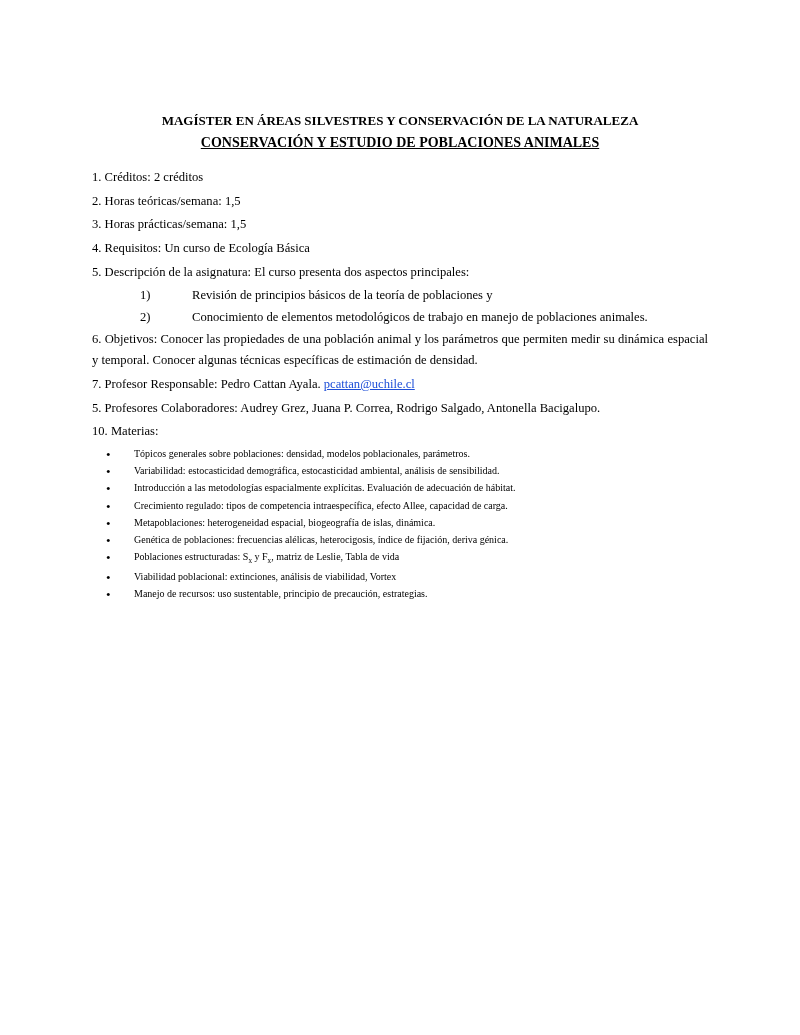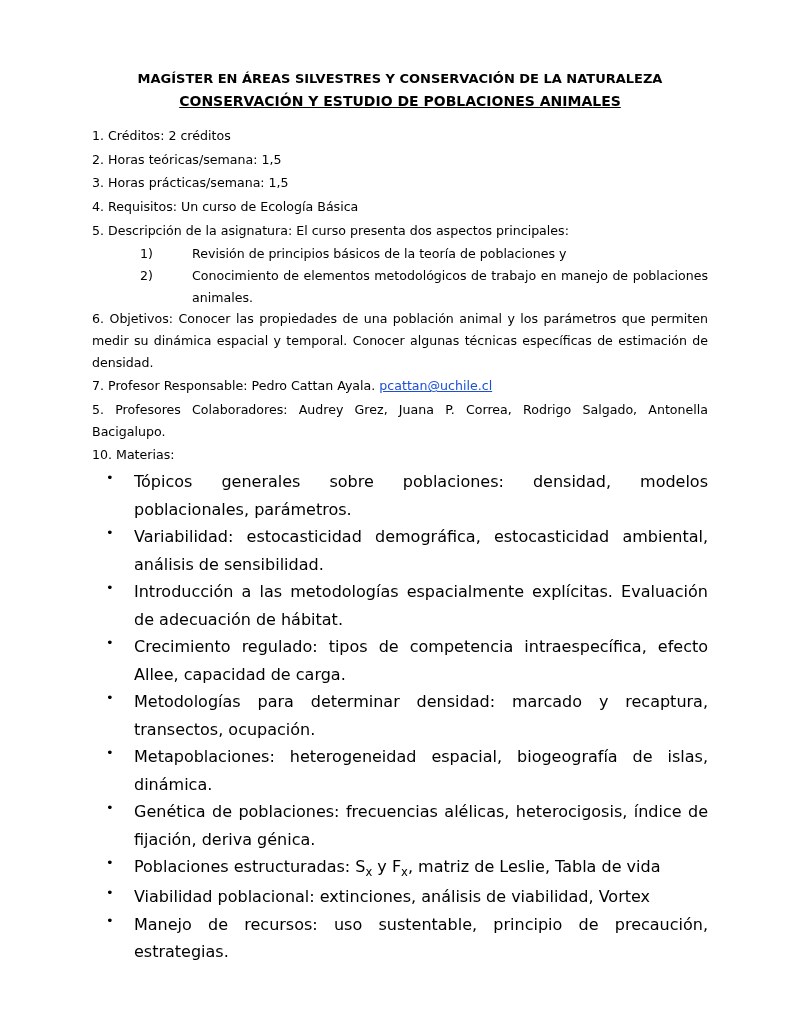--- a/index.html
+++ b/index.html
@@ -10,22 +10,23 @@
     width: 800px;
     height: 1035px;
     background: #ffffff;
     font-family: "DejaVu Sans", sans-serif;
     color: #000000;
   }
   .page {
     box-sizing: border-box;
     width: 800px;
     height: 1035px;
-    padding: 70px 92px 40px 92px;
+    padding: 112px 92px 40px 92px;
     position: relative;
+    font-family: Liberation Serif, serif;
   }
   .title-block {
     text-align: center;
     margin-bottom: 14px;
   }
   .title-line1 {
     font-size: 13.0px;
     font-weight: bold;
     line-height: 1.45;
     letter-spacing: 0.0px;
@@ -72,21 +73,21 @@
     color: #1d4ed8;
     text-decoration: underline;
   }
   .bullets {
     list-style: none;
     margin: 0;
     padding: 0;
   }
   .bullet {
     position: relative;
-    font-size: 16px;
+    font-size: 10px;
     line-height: 1.72;
     padding-left: 34px;
     margin-left: 8px;
     text-align: justify;
     margin-bottom: 0px;
   }
   .bullet::before {
     content: "\2022";
     position: absolute;
     left: 6px;
@@ -132,21 +133,20 @@
   <p class="para">5. Profesores Colaboradores: Audrey Grez, Juana P. Correa, Rodrigo Salgado, Antonella Bacigalupo.</p>
 
 
   <p class="para nojust">10. Materias:</p>
 
   <ul class="bullets">
     <li class="bullet">Tópicos generales sobre poblaciones: densidad, modelos poblacionales, parámetros.</li>
     <li class="bullet">Variabilidad: estocasticidad demográfica, estocasticidad ambiental, análisis de sensibilidad.</li>
     <li class="bullet">Introducción a las metodologías espacialmente explícitas. Evaluación de adecuación de hábitat.</li>
     <li class="bullet">Crecimiento regulado: tipos de competencia intraespecífica, efecto Allee, capacidad de carga.</li>
-    <li class="bullet">Metodologías para determinar densidad: marcado y recaptura, transectos, ocupación.</li>
     <li class="bullet">Metapoblaciones: heterogeneidad espacial, biogeografía de islas, dinámica.</li>
     <li class="bullet">Genética de poblaciones: frecuencias alélicas, heterocigosis, índice de fijación, deriva génica.</li>
     <li class="bullet"><span>Poblaciones estructuradas: S</span><sub>x</sub><span> y F</span><sub>x</sub><span>, matriz de Leslie, Tabla de vida</span></li>
     <li class="bullet">Viabilidad poblacional: extinciones, análisis de viabilidad, Vortex</li>
     <li class="bullet">Manejo de recursos: uso sustentable, principio de precaución, estrategias.</li>
   </ul>
 
 </div>
 
 </body></html>

